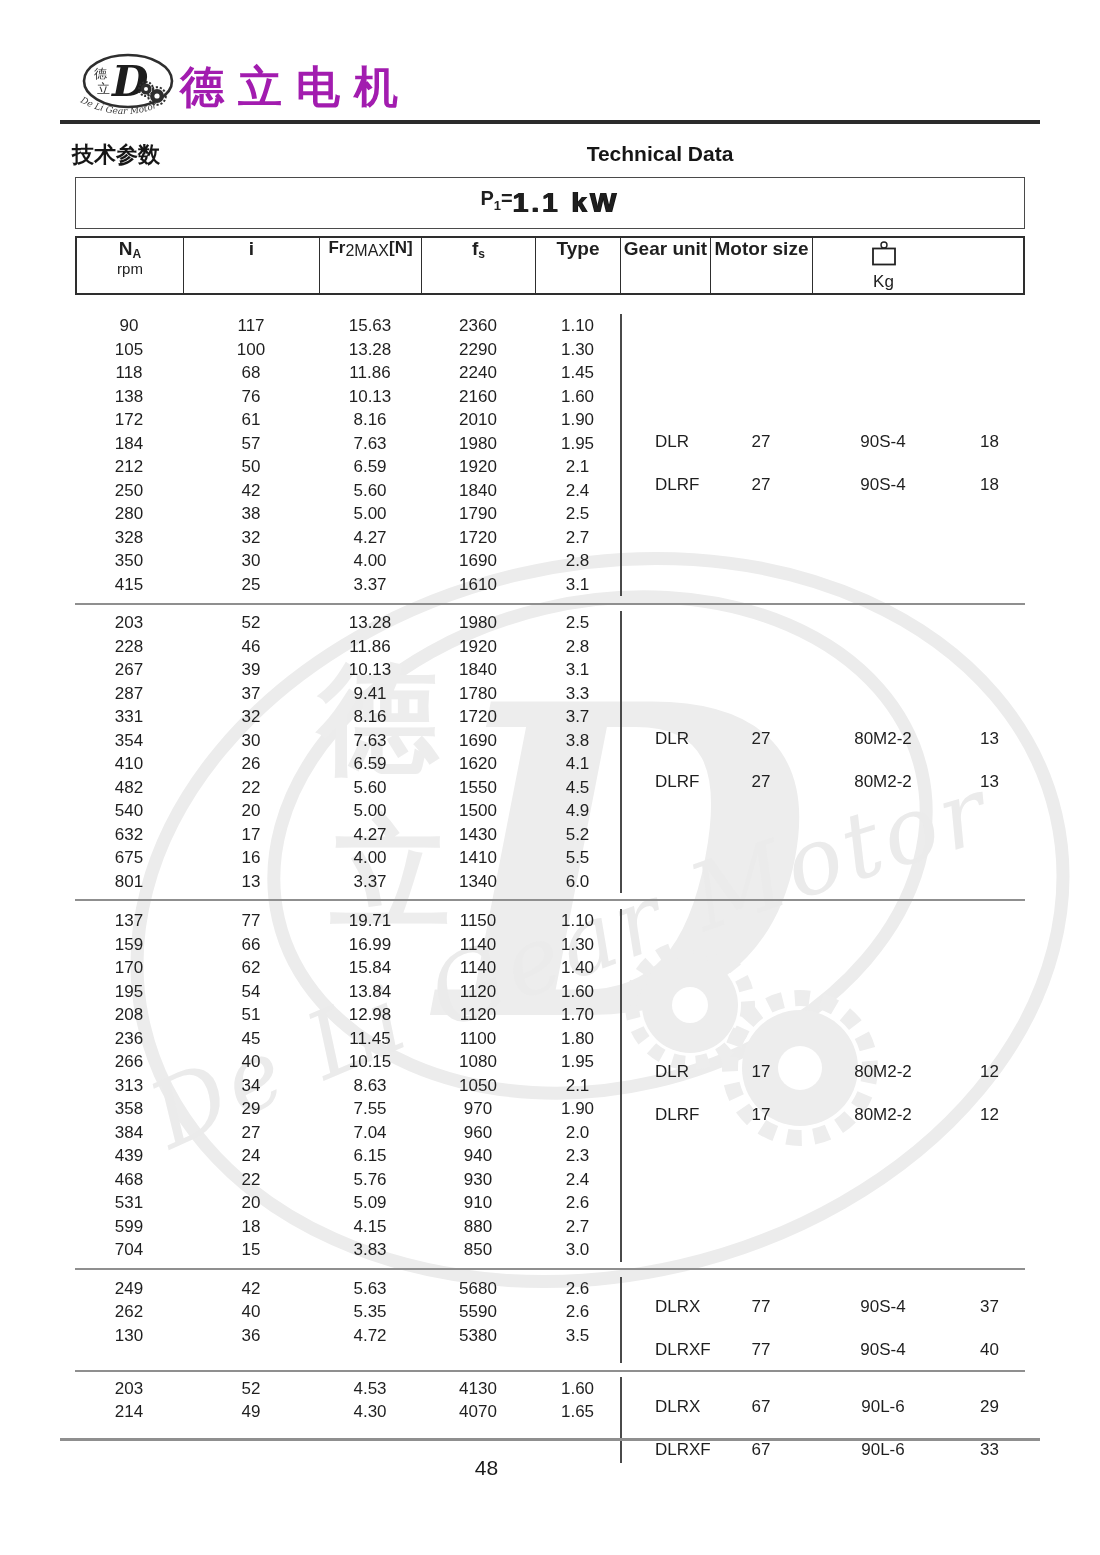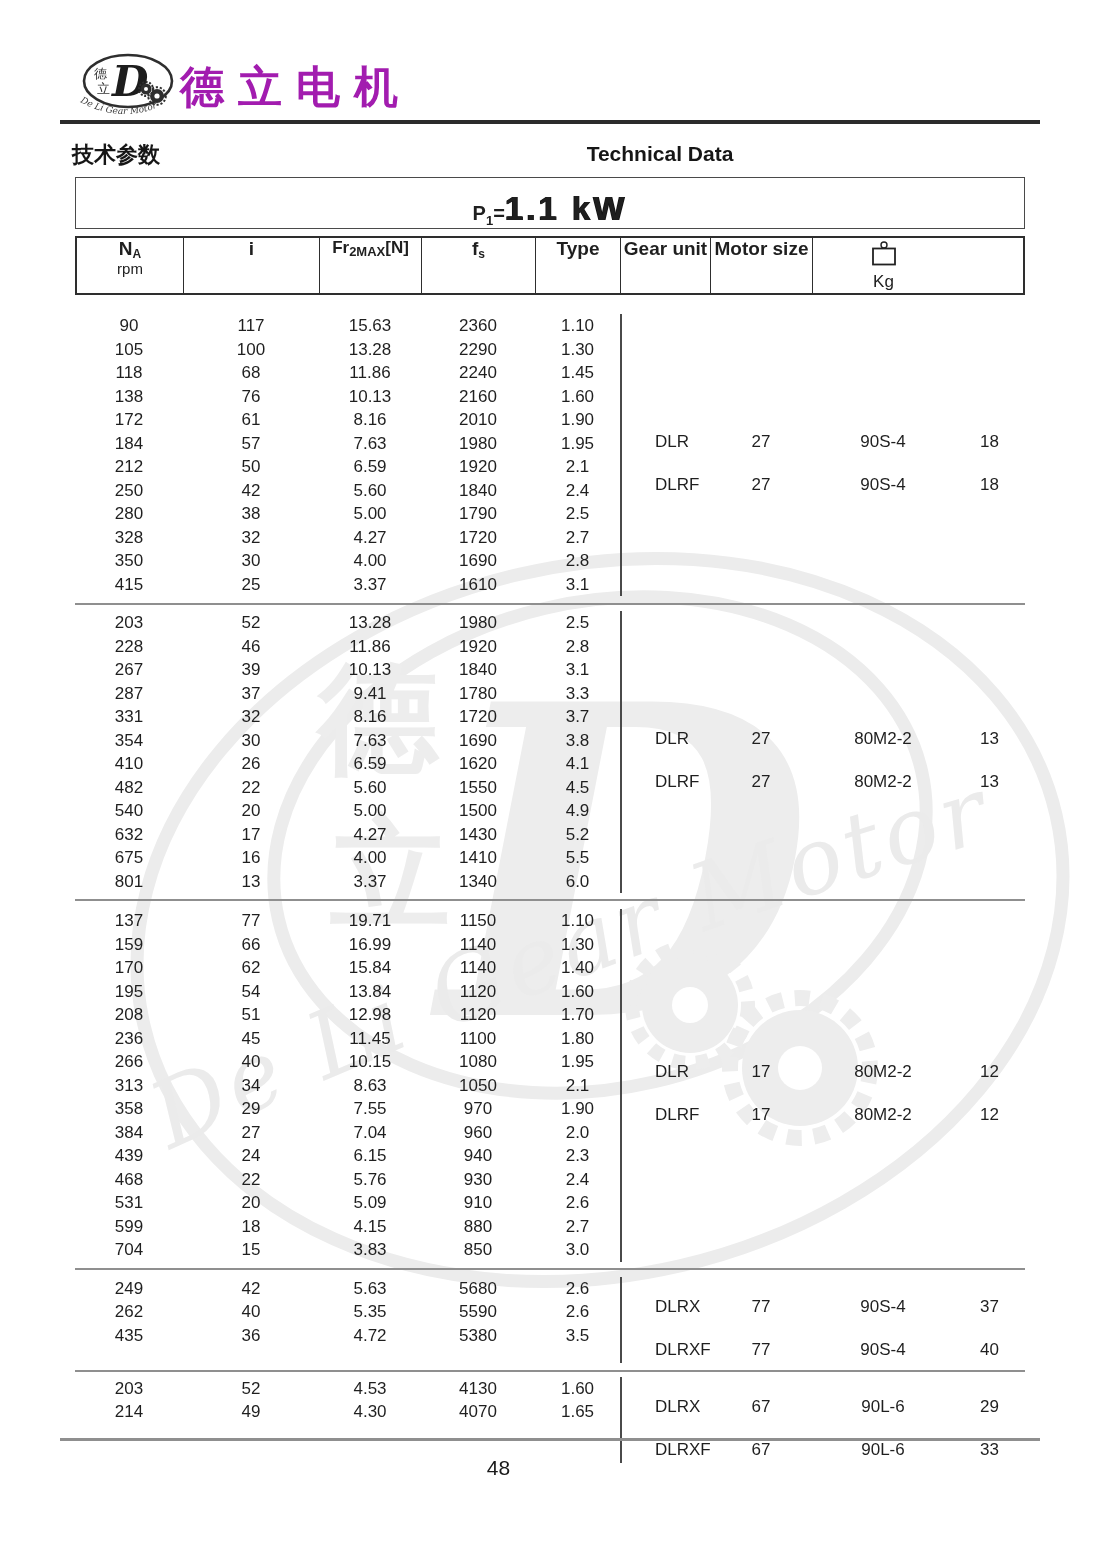--- a/index.html
+++ b/index.html
@@ -12,37 +12,37 @@
   .logo{position:absolute;left:70px;top:50px;width:116px;height:80px;}
   .brand-name{position:absolute;left:180px;top:58px;font-family:Liberation Mono, monospace;
               font-weight:bold;font-size:44px;letter-spacing:14px;color:#a21caf;}
   .top-rule{position:absolute;left:60px;top:120px;width:980px;height:4px;background:#2b2b2b;}
   .sec-cn{position:absolute;left:72px;top:140px;font-size:22px;font-weight:bold;color:#161616;}
   .sec-en{position:absolute;left:510px;top:142px;width:300px;text-align:center;
           font-size:21px;font-weight:bold;color:#161616;}
 
   
   .pbox{position:absolute;left:75px;top:177px;width:950px;height:52px;box-sizing:border-box;
-        border:1.5px solid #4a4a4a;display:flex;align-items:flex-end;justify-content:center;
+        border:1.5px solid #4a4a4a;display:flex;align-items:flex-start;justify-content:center;
         padding-top:9px;}
   .p-small{font-size:20px;font-weight:bold;}
   .p-small sub{font-size:13px;font-weight:bold;}
-  .p-big{font-size:33px;font-weight:bold;letter-spacing:3px;
+  .p-big{font-size:28px;font-weight:bold;letter-spacing:3px;
          text-shadow:0.7px 0 0 #111,-0.7px 0 0 #111;}
 
   
   .thead{position:absolute;left:75px;top:236px;width:950px;height:59px;box-sizing:border-box;
          border:2px solid #2e2e2e;display:grid;
          grid-template-columns:106px 136px 102px 114px 85px 90px 102px 142px 69px;}
   .th{border-left:1.5px solid #2e2e2e;display:flex;flex-direction:column;align-items:center;
       line-height:1.12;}
   .th:first-child{border-left:none;}
   .th .main{font-size:19px;font-weight:bold;}
   .th .main sub{font-size:12px;vertical-align:-3px;}
-  .th .sub-mini{font-size:13px;font-weight:bold;vertical-align:-3px;}
+  .th .sub-mini{font-size:16px;font-weight:normal;vertical-align:-3px;}
   .th .unit{font-size:15px;font-weight:normal;color:#222;}
   .th-kg{justify-content:space-between;padding:3px 0 2px 0;box-sizing:border-box;}
   .th-kg .unit{font-size:17px;}
 
   
   .tbody{position:absolute;left:75px;top:302px;width:950px;}
   .block{display:flex;}
   .block + .block{border-top:2.5px solid #8f8f8f;}
   .block-left{width:545px;}
   .drow{display:grid;grid-template-columns:108px 136px 102px 114px 85px;
@@ -54,21 +54,21 @@
   .mrow .m-type{text-align:left;padding-left:33px;}
   .block-1{padding:12px 0 7px 0;}
   .block-2{padding:6px 0 6px 0;}
   .block-3{padding:8px 0 6px 0;}
   .block-4{padding:7px 0 7px 0;justify-content:flex-end;}
   .block-5{padding:5px 0 5px 0;}
 
   
   .bottom-rule{position:absolute;left:60px;top:1438px;width:980px;height:3px;background:#8f8f8f;}
   .page-num{position:absolute;left:0;top:1456px;width:973px;text-align:center;
-            font-size:21px;color:#1a1a1a;margin-left:12px;}
+            font-size:21px;color:#1a1a1a;}
 </style>
 </head>
 <body>
 
 <div class="page">
 
   <svg class="watermark" width="1100" height="1555" viewBox="0 0 1100 1555">
     <g fill="none" stroke="#ececec">
       <ellipse cx="600" cy="845" rx="330" ry="243" stroke-width="13" transform="rotate(-13 600 845)"></ellipse>
       <ellipse cx="600" cy="920" rx="468" ry="355" stroke-width="13" transform="rotate(-13 600 920)"></ellipse>
@@ -492,21 +492,21 @@
               <span class="c">2.6</span>
             </div>
             <div class="drow">
               <span class="c">262</span>
               <span class="c">40</span>
               <span class="c">5.35</span>
               <span class="c">5590</span>
               <span class="c">2.6</span>
             </div>
             <div class="drow">
-              <span class="c">435</span>
+              <span class="c">130</span>
               <span class="c">36</span>
               <span class="c">4.72</span>
               <span class="c">5380</span>
               <span class="c">3.5</span>
             </div>
           </div>
           <div class="block-models">
             <div class="mrow">
               <span class="c m-type">DLRX</span>
               <span class="c m-gear">77</span>

